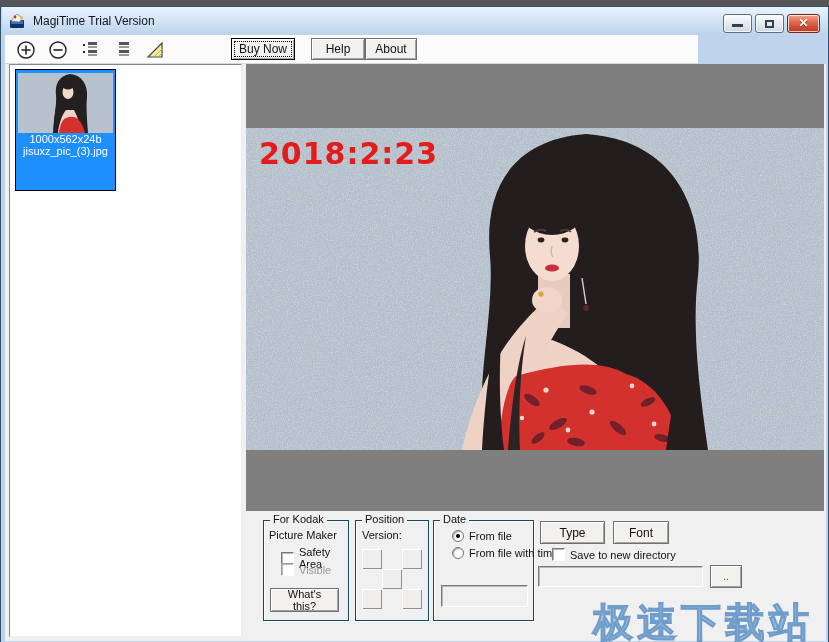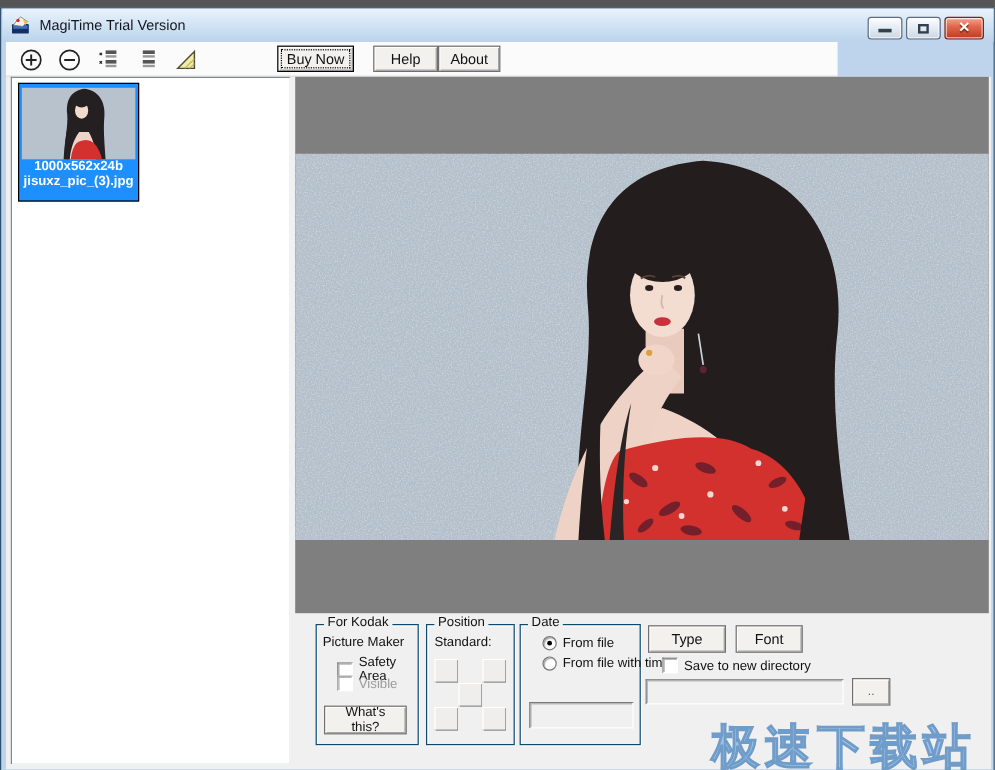--- a/index.html
+++ b/index.html
@@ -41,23 +41,23 @@
   .help-btn{position:absolute;left:306px;top:3px;width:54px;height:22px;}
   .about-btn{position:absolute;left:360px;top:3px;width:52px;height:22px;}
   
   .client{position:absolute;left:4px;top:57px;width:821px;height:577px;background:#f0f0f0;}
   
   .filelist{
     position:absolute;left:4px;top:0;width:233px;height:573px;background:#fff;
     border:1px solid;border-color:#828790 #e9eef3 #e9eef3 #828790;
   }
   .thumb-tile{
-    position:absolute;left:5px;top:4px;width:101px;height:99px;
+    position:absolute;left:5px;top:4px;width:101px;height:122px;
     background:#1e8fff;border:1px solid #000;
-    display:flex;flex-direction:column;align-items:center;font-weight:bold;
+    display:flex;flex-direction:column;align-items:center;
   }
   .thumb-img{width:95px;height:60px;margin-top:3px;display:block;}
   .thumb-line{font-size:11px;line-height:12px;color:#fff;white-space:nowrap;}
   
   .preview{position:absolute;left:241px;top:0;width:578px;height:447px;background:#7f7f7f;}
   .photo{position:absolute;left:0;top:64px;width:578px;height:322px;}
   .stamp{
     position:absolute;left:13px;top:72px;font-size:30px;font-weight:bold;
     font-family:"DejaVu Sans","Liberation Sans",sans-serif;letter-spacing:1px;
   }
@@ -237,39 +237,40 @@
           <circle cx="386" cy="258" r="2.4"></circle>
             <circle cx="322" cy="302" r="2.4"></circle>
           <circle cx="408" cy="296" r="2.4"></circle>
             <circle cx="276" cy="290" r="2.2"></circle>
         </g>
 
         <path d="M236,322 C240,252 250,192 262,150 C252,210 252,272 258,322 Z" fill="#231d1e"></path>
         <path d="M420,322 C430,252 440,198 444,158 C454,212 450,282 446,322 Z" fill="#231d1e"></path>
         <path d="M262,322 C266,272 272,232 280,208 C274,244 272,288 274,322 Z" fill="#2b2425"></path>
       </svg>
+      <span class="stamp" style="color: rgb(227, 27, 27);">2018:2:23</span>
     </div>
 
     <div class="group" style="left:258px;top:456px;width:86px;height:101px;">
       <span class="legend">For Kodak</span>
       <span class="lbl" style="position:absolute;left:5px;top:8px;">Picture Maker</span>
       <span class="ctl-row" style="left:5px;top:25px;">
         <span class="checkbox"></span>
         <span class="lbl">Safety Area</span>
       </span>
       <span class="ctl-row" style="left:5px;top:42px;">
         <span class="checkbox" style="border-color:#9a9a9a #fff #fff #9a9a9a;"></span>
         <span class="lbl disabled">Visible</span>
       </span>
       <button class="btn3d" style="position:absolute;left:6px;top:67px;width:69px;height:24px;font-size:11px;">What's this?</button>
     </div>
 
     <div class="group" style="left:350px;top:456px;width:74px;height:101px;">
       <span class="legend">Position</span>
-      <span class="lbl" style="position:absolute;left:6px;top:8px;">Standard:</span>
+      <span class="lbl" style="position:absolute;left:6px;top:8px;">Version:</span>
       <span class="poscell" style="left:6px;top:28px;"></span>
       <span class="poscell" style="left:46px;top:28px;"></span>
       <span class="poscell" style="left:26px;top:48px;"></span>
       <span class="poscell" style="left:6px;top:68px;"></span>
       <span class="poscell" style="left:46px;top:68px;"></span>
     </div>
 
     <div class="group" style="left:428px;top:456px;width:101px;height:101px;">
       <span class="legend">Date</span>
       <span class="ctl-row" style="left:6px;top:9px;">

